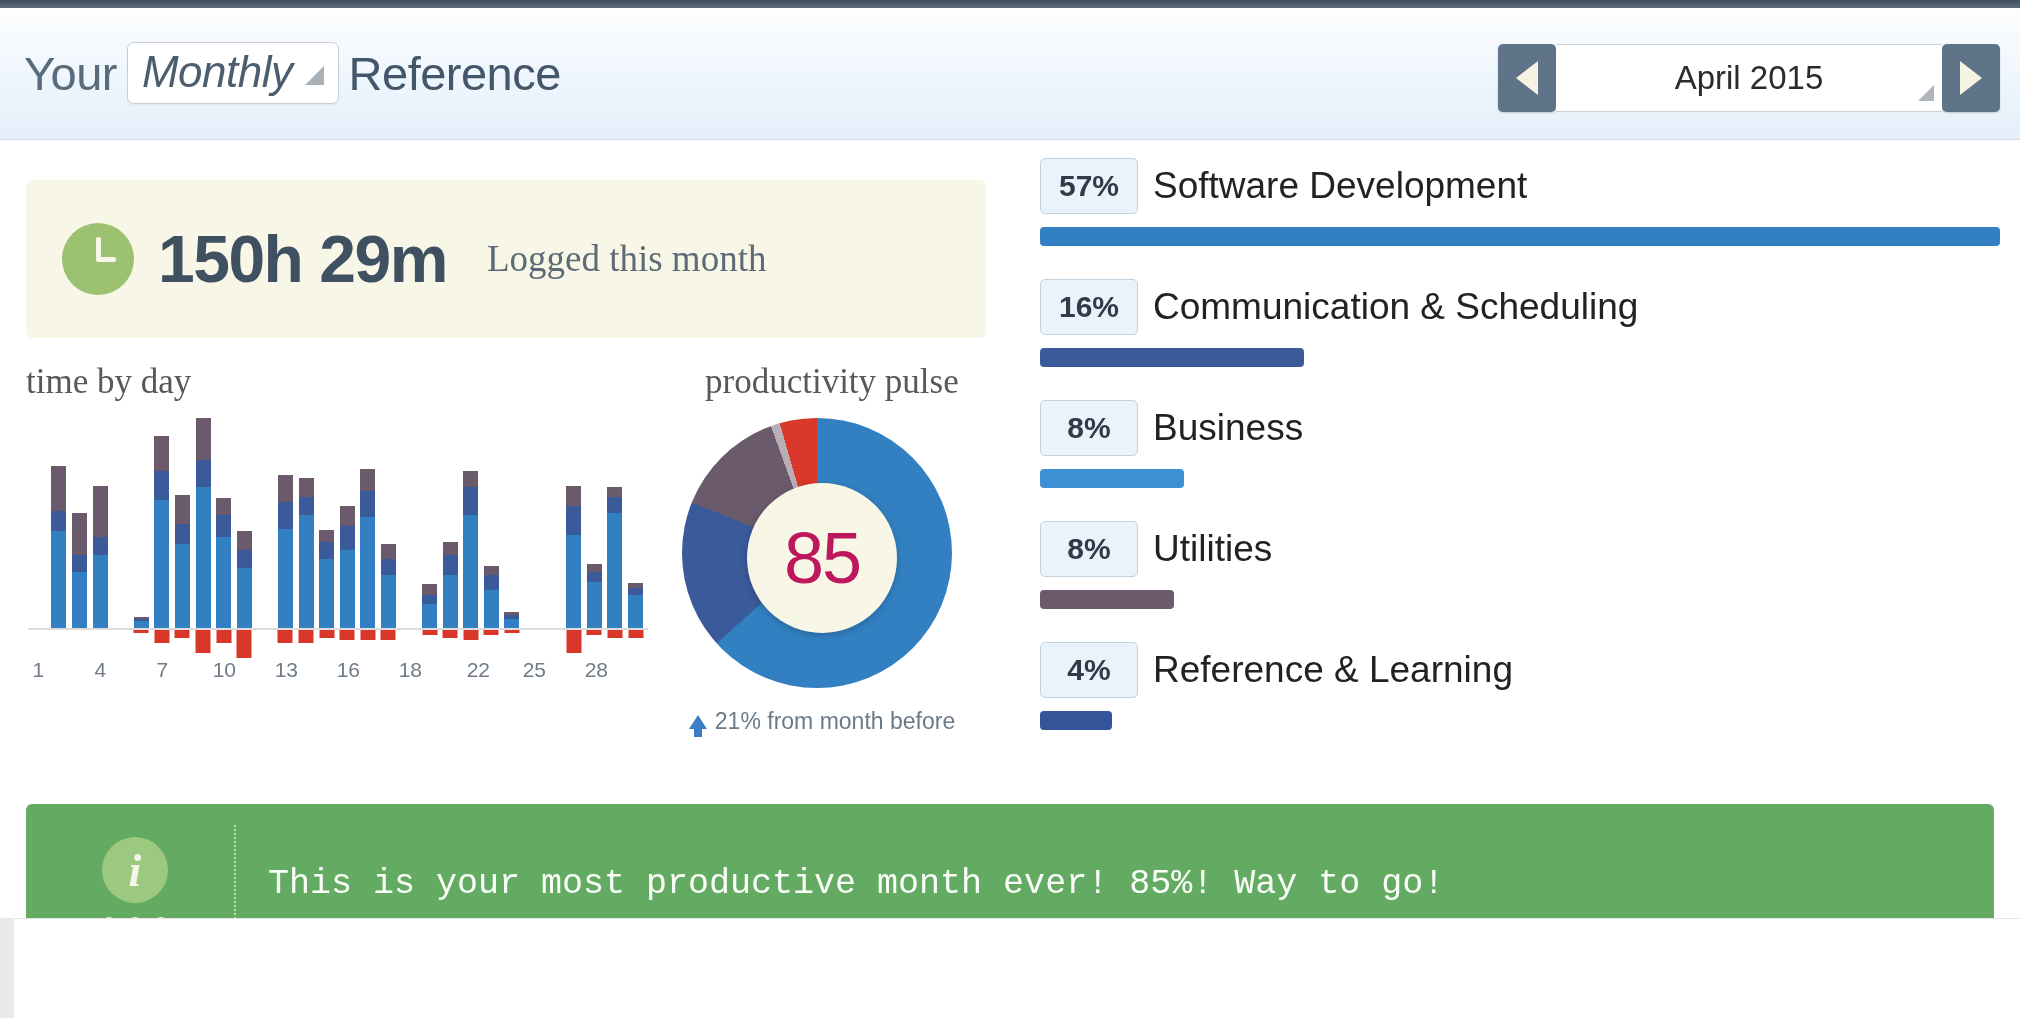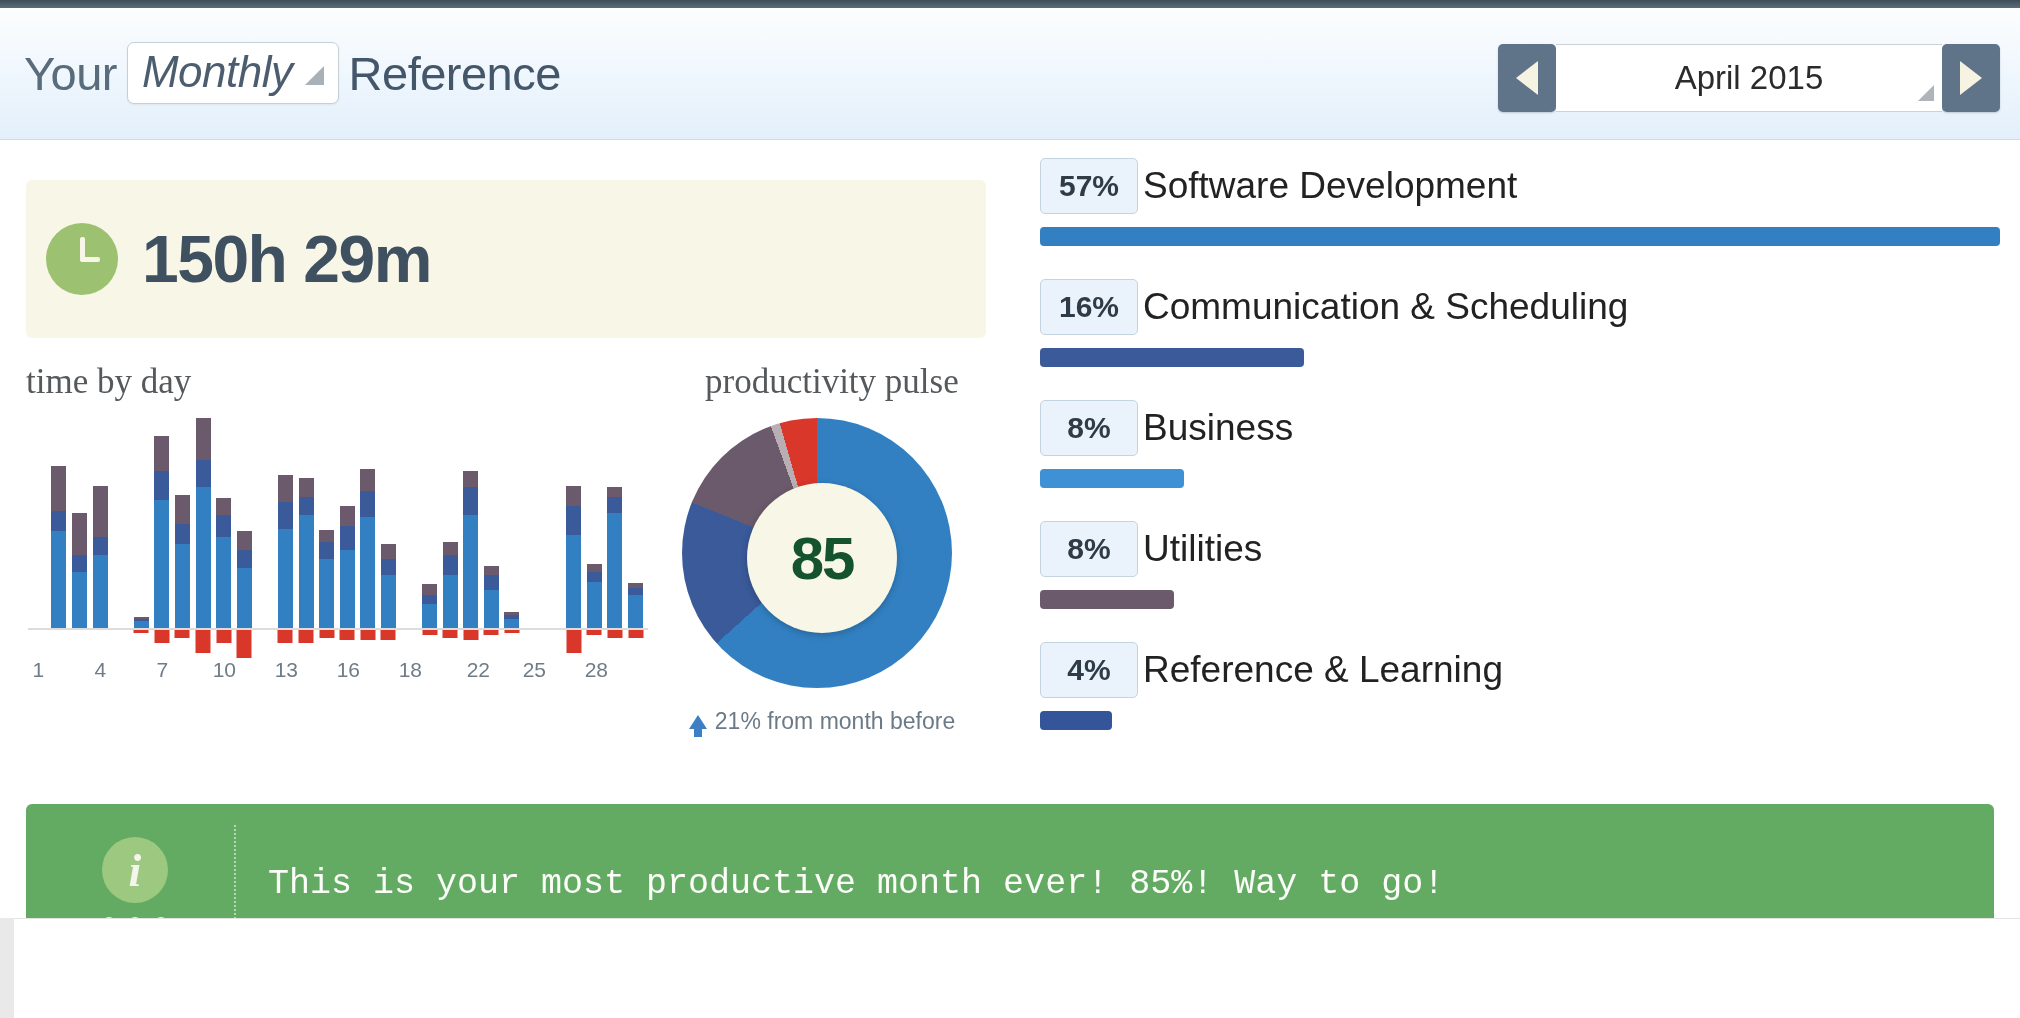--- a/index.html
+++ b/index.html
@@ -78,21 +78,21 @@
     border-width: 0 0 16px 16px; border-color: transparent transparent #aeb4b9 transparent;
   }
 
   
   .main { position: absolute; left: 0; top: 140px; width: 2020px; height: 878px; background: #fff; }
 
   
   .summary-card {
     position: absolute; left: 26px; top: 40px; width: 960px; height: 158px;
     background: #f8f6e6; border-radius: 6px;
-    display: flex; align-items: center; padding-left: 20px; gap: 24px;
+    display: flex; align-items: center; padding-left: 36px; gap: 24px;
   }
   .clock-icon { width: 72px; height: 72px; position: relative; flex: none; }
   .clock-icon .face { width: 72px; height: 72px; border-radius: 50%; background: #9cc271; }
   .clock-icon .hand-h, .clock-icon .hand-m {
     position: absolute; background: #f8f6e6; border-radius: 2px;
   }
   .clock-icon .hand-h { width: 5px; height: 22px; left: 34px; top: 14px; }
   .clock-icon .hand-m { width: 20px; height: 5px; left: 34px; top: 34px; }
   .total-time {
     font-size: 66px; font-weight: bold; color: #3f5061; letter-spacing: -1.5px;
@@ -140,40 +140,40 @@
 
   
   .pulse-wrap { position: absolute; left: 672px; top: 268px; width: 300px; height: 300px; }
   .donut { position: absolute; left: 10px; top: 10px; width: 270px; height: 270px; }
   .donut-hole {
     position: absolute; left: 50%; top: 50%; transform: translate(-50%,-50%);
     width: 150px; height: 150px; border-radius: 50%; background: #f8f6e6;
     display: flex; align-items: center; justify-content: center;
     box-shadow: 0 2px 7px rgba(0,0,0,.22);
   }
-  .donut-score { font-size: 60px; font-weight: bold; color: #14532d; letter-spacing: -2px; }
+  .donut-score { font-size: 72px; font-weight: normal; color: #be185d; letter-spacing: -2px; }
   .pulse-delta {
     position: absolute; left: 0; top: 300px; width: 300px;
     display: flex; align-items: center; justify-content: center; gap: 8px;
     font-size: 23px; color: #6c7a87;
   }
   .up-arrow {
     width: 0; height: 0; border-style: solid;
     border-width: 0 9px 14px 9px; border-color: transparent transparent #3c7fc4 transparent;
     position: relative;
   }
   .up-arrow::after {
     content: ""; position: absolute; left: -4px; top: 14px;
     width: 8px; height: 8px; background: #3c7fc4;
   }
 
   
   .categories { position: absolute; left: 1040px; top: 18px; width: 960px; }
   .cat-row { margin-bottom: 33px; }
-  .cat-head { display: flex; align-items: center; gap: 5px; margin-bottom: 13px; }
+  .cat-head { display: flex; align-items: center; gap: 15px; margin-bottom: 13px; }
   .cat-pct {
     min-width: 98px; height: 56px; background: #eaf3fb; border: 1px solid #c4d3e0;
     border-radius: 5px; display: flex; align-items: center; justify-content: center;
     font-size: 30px; font-weight: bold; color: #2f3b46;
   }
   .cat-name { font-size: 37px; color: #222; }
   .cat-bar { height: 19px; border-radius: 4px; }
 
   
   .notice {
@@ -238,20 +238,21 @@
 <div class="main">
 
   <div class="summary-card">
     <div class="clock-icon">
       <div class="face"></div>
       <div class="hand-h"></div>
       <div class="hand-m"></div>
     </div>
     <div class="total-time">150h 29m</div>
     <div class="logged-block">
+      <div class="logged-title">Logged this month</div>
     </div>
   </div>
 
   <div class="sec-head" id="head-timeday">time by day</div>
   <div class="sec-head" id="head-pulse">productivity pulse</div>
 
   <div class="barchart">
     <div class="bars" id="bars">
         <div class="bar-slot">
           <div class="bar-stack"></div>

